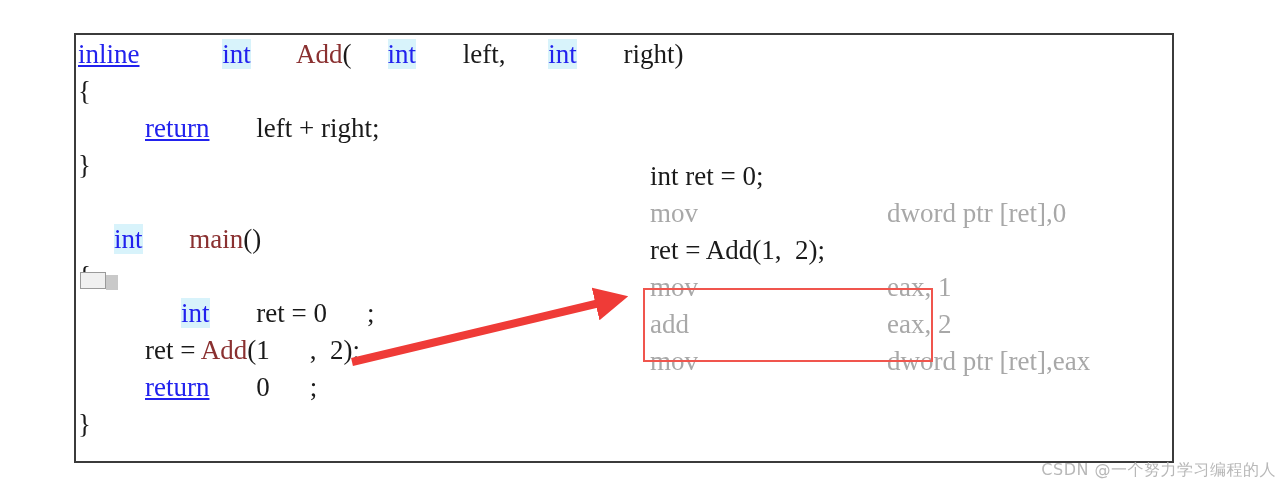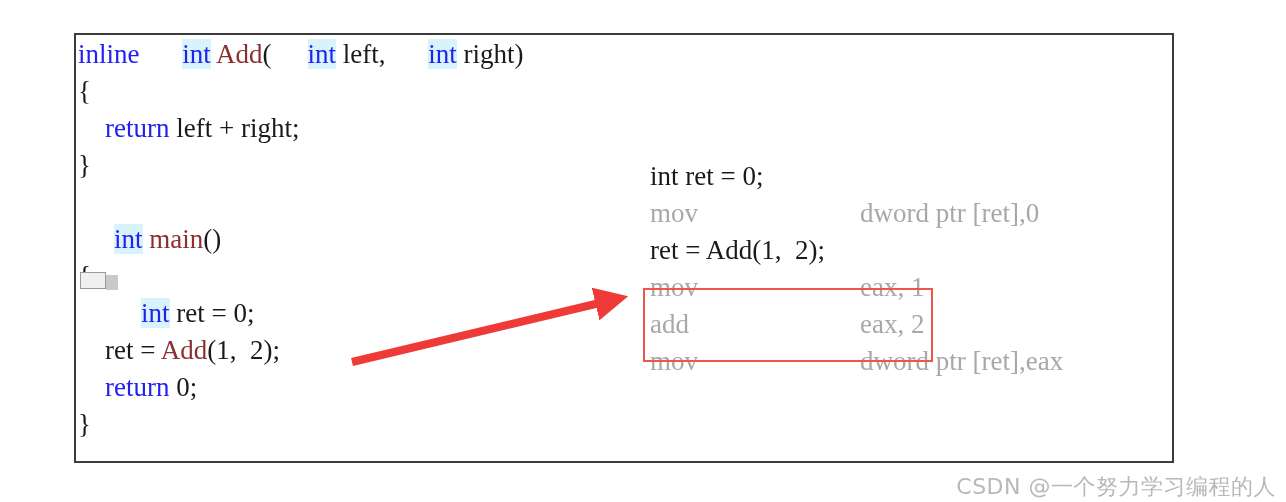--- a/index.html
+++ b/index.html
@@ -33,24 +33,24 @@
     left: 78px;
     top: 36px;
     width: 560px;
     font-size: 27px;
     line-height: 37px;
     white-space: pre;
     font-family: "Liberation Serif", "DejaVu Serif", serif;
   }
   .code-line { height: 37px; white-space: pre; }
 
-  .tok-kw      { color: #2222ee; }
+  .tok-kw      { color: #2222ee; text-decoration: underline; }
   .tok-kw-hl   { color: #2222ee; background: #d8f3fb; margin-left: 36px; }
   .tok-fn      { color: #8a3030; }
-  .tok-plain   { color: #1a1a1a; }
+  .tok-plain   { color: #1a1a1a; padding-left: 40px; }
   .tok-punct   { color: #1a1a1a; }
   .tok-num     { color: #1a1a1a; }
 
   
   #collapse-marker {
     position: absolute;
     left: 80px;
     top: 272px;
     width: 26px;
     height: 17px;
@@ -82,20 +82,21 @@
   .dis-src {
     color: #1a1a1a;
     height: 37px;
     white-space: pre;
   }
   .dis-asm {
     color: #a8a8a8;
     height: 37px;
     white-space: pre;
     display: flex;
+    gap: 27px;
   }
   .dis-mn  { display: inline-block; width: 210px; }
   .dis-op  { display: inline-block; }
 
   
   #highlight-box {
     position: absolute;
     left: 643px;
     top: 288px;
     width: 290px;
@@ -112,23 +113,23 @@
     top: 270px;
     width: 320px;
     height: 110px;
     pointer-events: none;
   }
 
   
   #watermark {
     position: absolute;
     right: 10px;
-    top: 472px;
+    top: 460px;
     font-family: "DejaVu Sans", "Liberation Sans", sans-serif;
-    font-size: 22px;
+    font-size: 16px;
     color: #b8b8b8;
     letter-spacing: 0.5px;
     white-space: nowrap;
     text-align: right;
   }
 </style>
 </head>
 <body>
 
 <div id="editor-panel">

